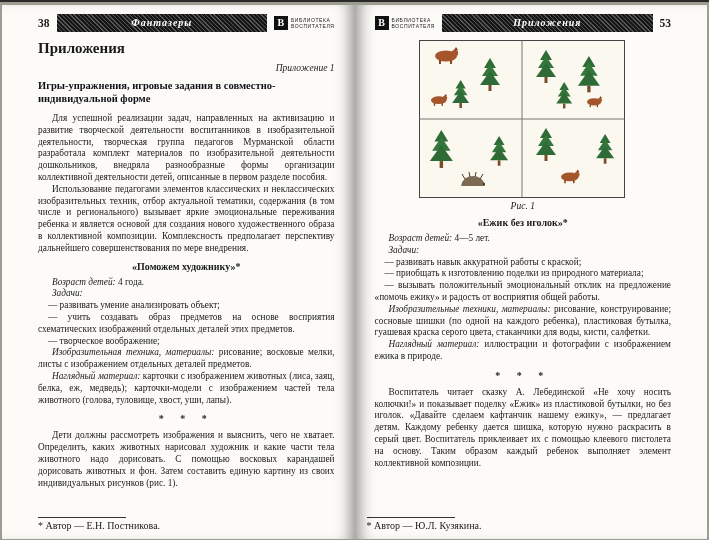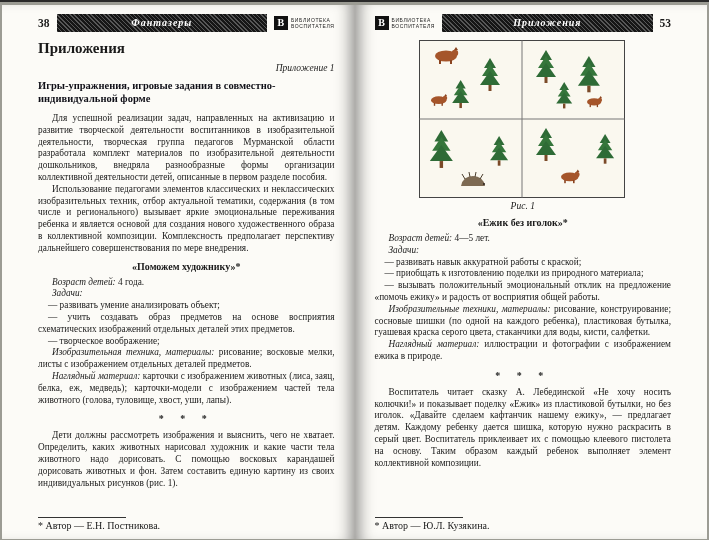--- a/index.html
+++ b/index.html
@@ -32,21 +32,21 @@
   p.body + p.body { margin-top:0; }
   .activity-title { text-align:center; font-weight:bold; font-size:10px; margin:6px 0 5px; }
   .meta-line { font-size:9.3px; line-height:11.8px; text-indent:14px; }
   .meta-line .lbl { font-style:italic; }
   .task { font-size:9.3px; line-height:11.8px; text-align:justify; text-indent:10px; }
   .stars { text-align:center; font-size:10px; letter-spacing:7px; margin:7px 0 6px; font-weight:bold; }
 
   .footnote { position:absolute; bottom:8px; font-size:10px; width:60%; }
   .footnote::before { content:""; display:block; width:88px; border-top:1px solid #333; margin-bottom:2px; }
   .page-left  .footnote { left:36px; }
-  .page-right .footnote { left:20px; }
+  .page-right .footnote { left:12px; }
 
   
   .figure { width:208px; margin:0 auto 6px; text-align:center; }
   .figure svg { display:block; }
   .figure-caption { font-style:italic; font-size:9.5px; margin-top:3px; text-align:center; }
 </style>
 </head>
 <body>
 
 <div class="spread">

